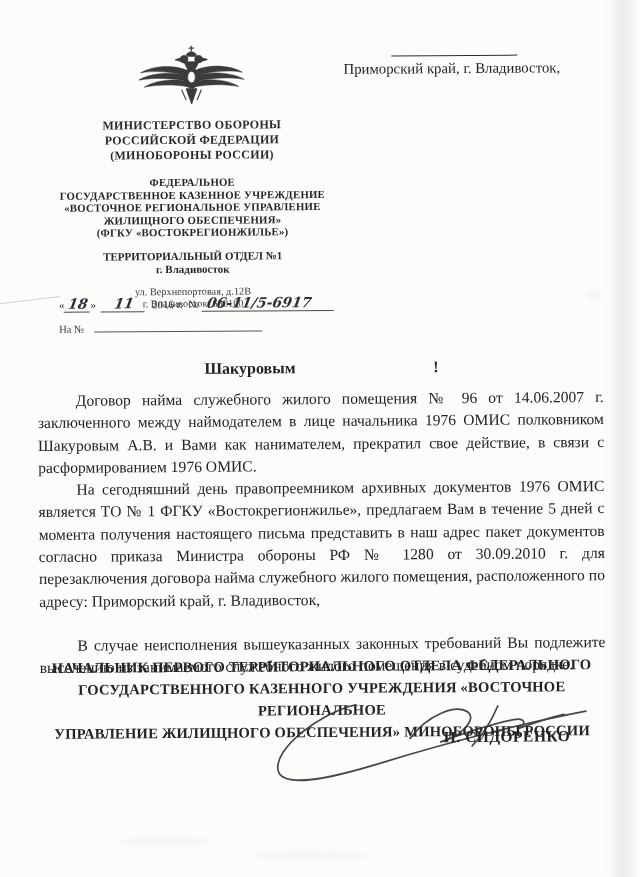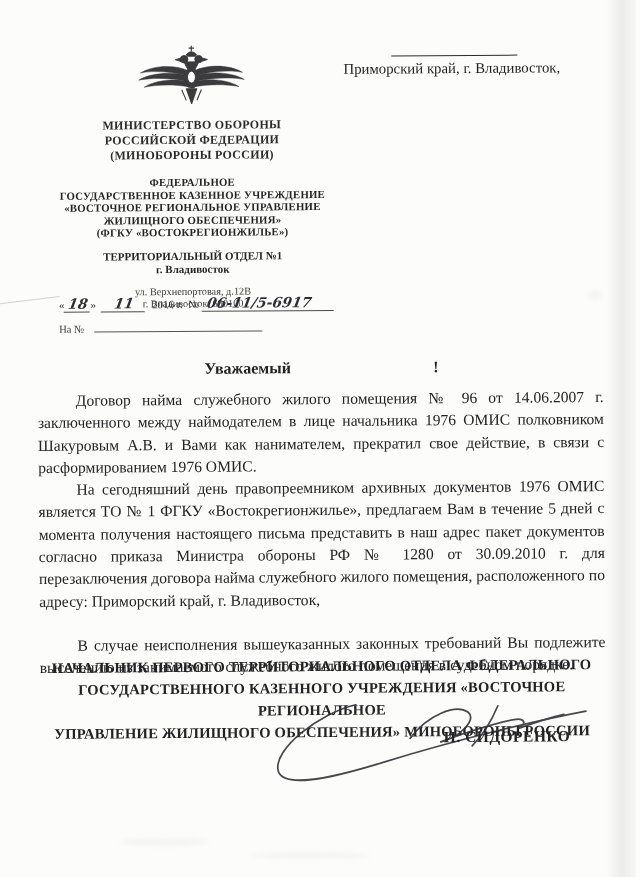--- a/index.html
+++ b/index.html
@@ -140,21 +140,21 @@
     <div class="re-row">
       <span>На №</span><span class="line"></span>
     </div>
 
     <div class="recipient">
       <span class="redact-line"></span>
       <span>Приморский край, г. Владивосток,</span>
     </div>
 
     <div class="salutation">
-      <span>Уважаемый</span>
+      <span>Шакуровым</span>
       <span>!</span>
     </div>
 
     <div class="body-text">
       <p>Договор найма служебного жилого помещения № 96 от 14.06.2007 г. заключенного между наймодателем в лице начальника 1976 ОМИС полковником Шакуровым А.В. и Вами как нанимателем, прекратил свое действие, в связи с расформированием 1976 ОМИС.</p>
       <p>На сегодняшний день правопреемником архивных документов 1976 ОМИС является  ТО № 1 ФГКУ «Востокрегионжилье», предлагаем Вам в течение 5 дней с момента получения настоящего письма представить в наш адрес пакет документов согласно приказа Министра обороны РФ № 1280 от 30.09.2010 г. для перезаключения договора найма служебного жилого помещения, расположенного по адресу: Приморский край, г. Владивосток,</p>
       <p class="gap">В случае неисполнения вышеуказанных законных требований Вы подлежите выселению из занимаемого служебного жилого помещения в судебном порядке.</p>
     </div>
 
     <div class="sig-title">

